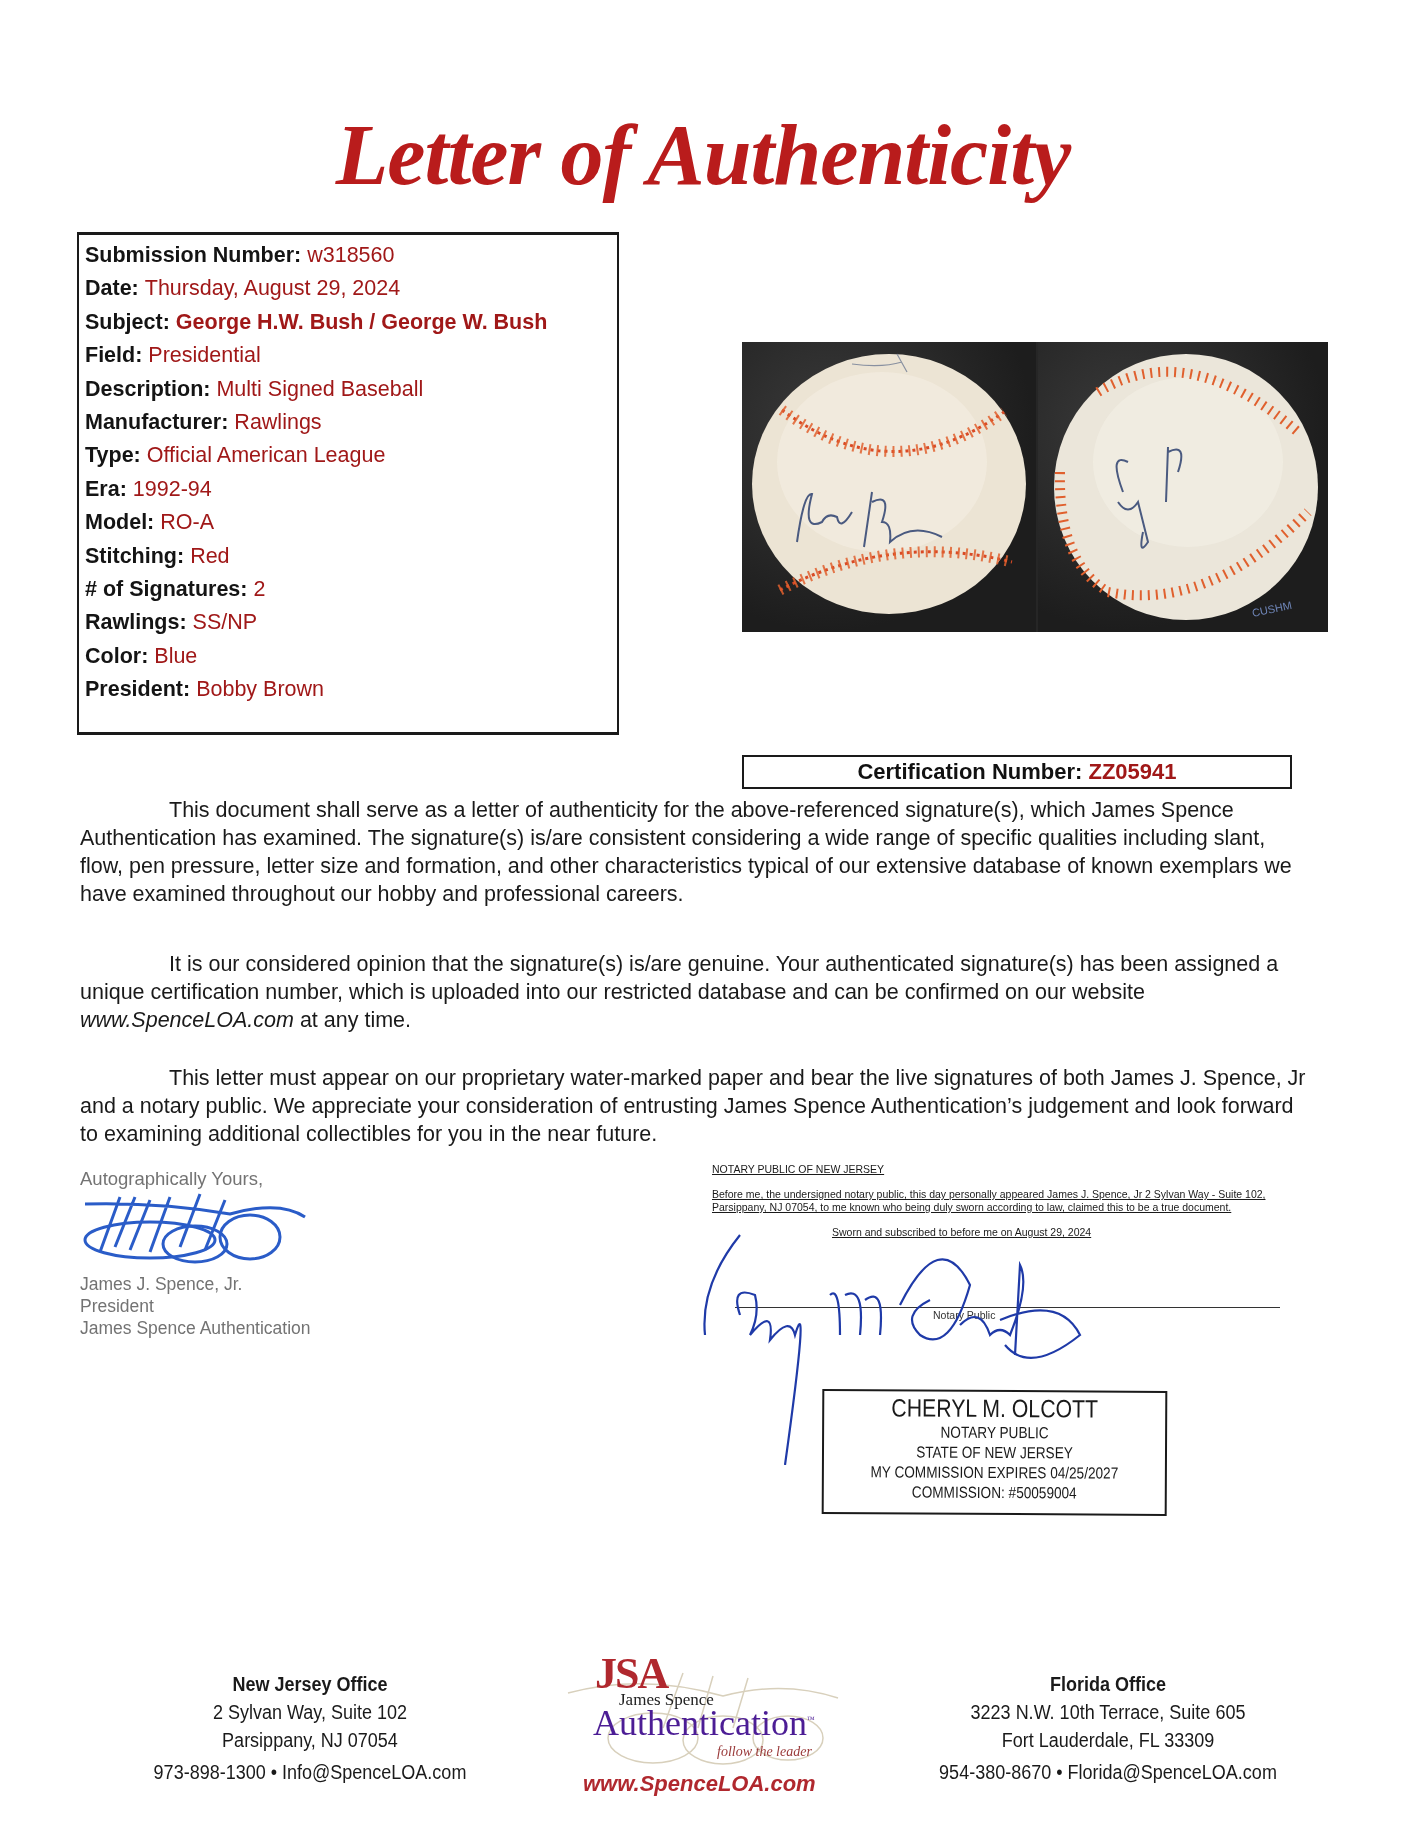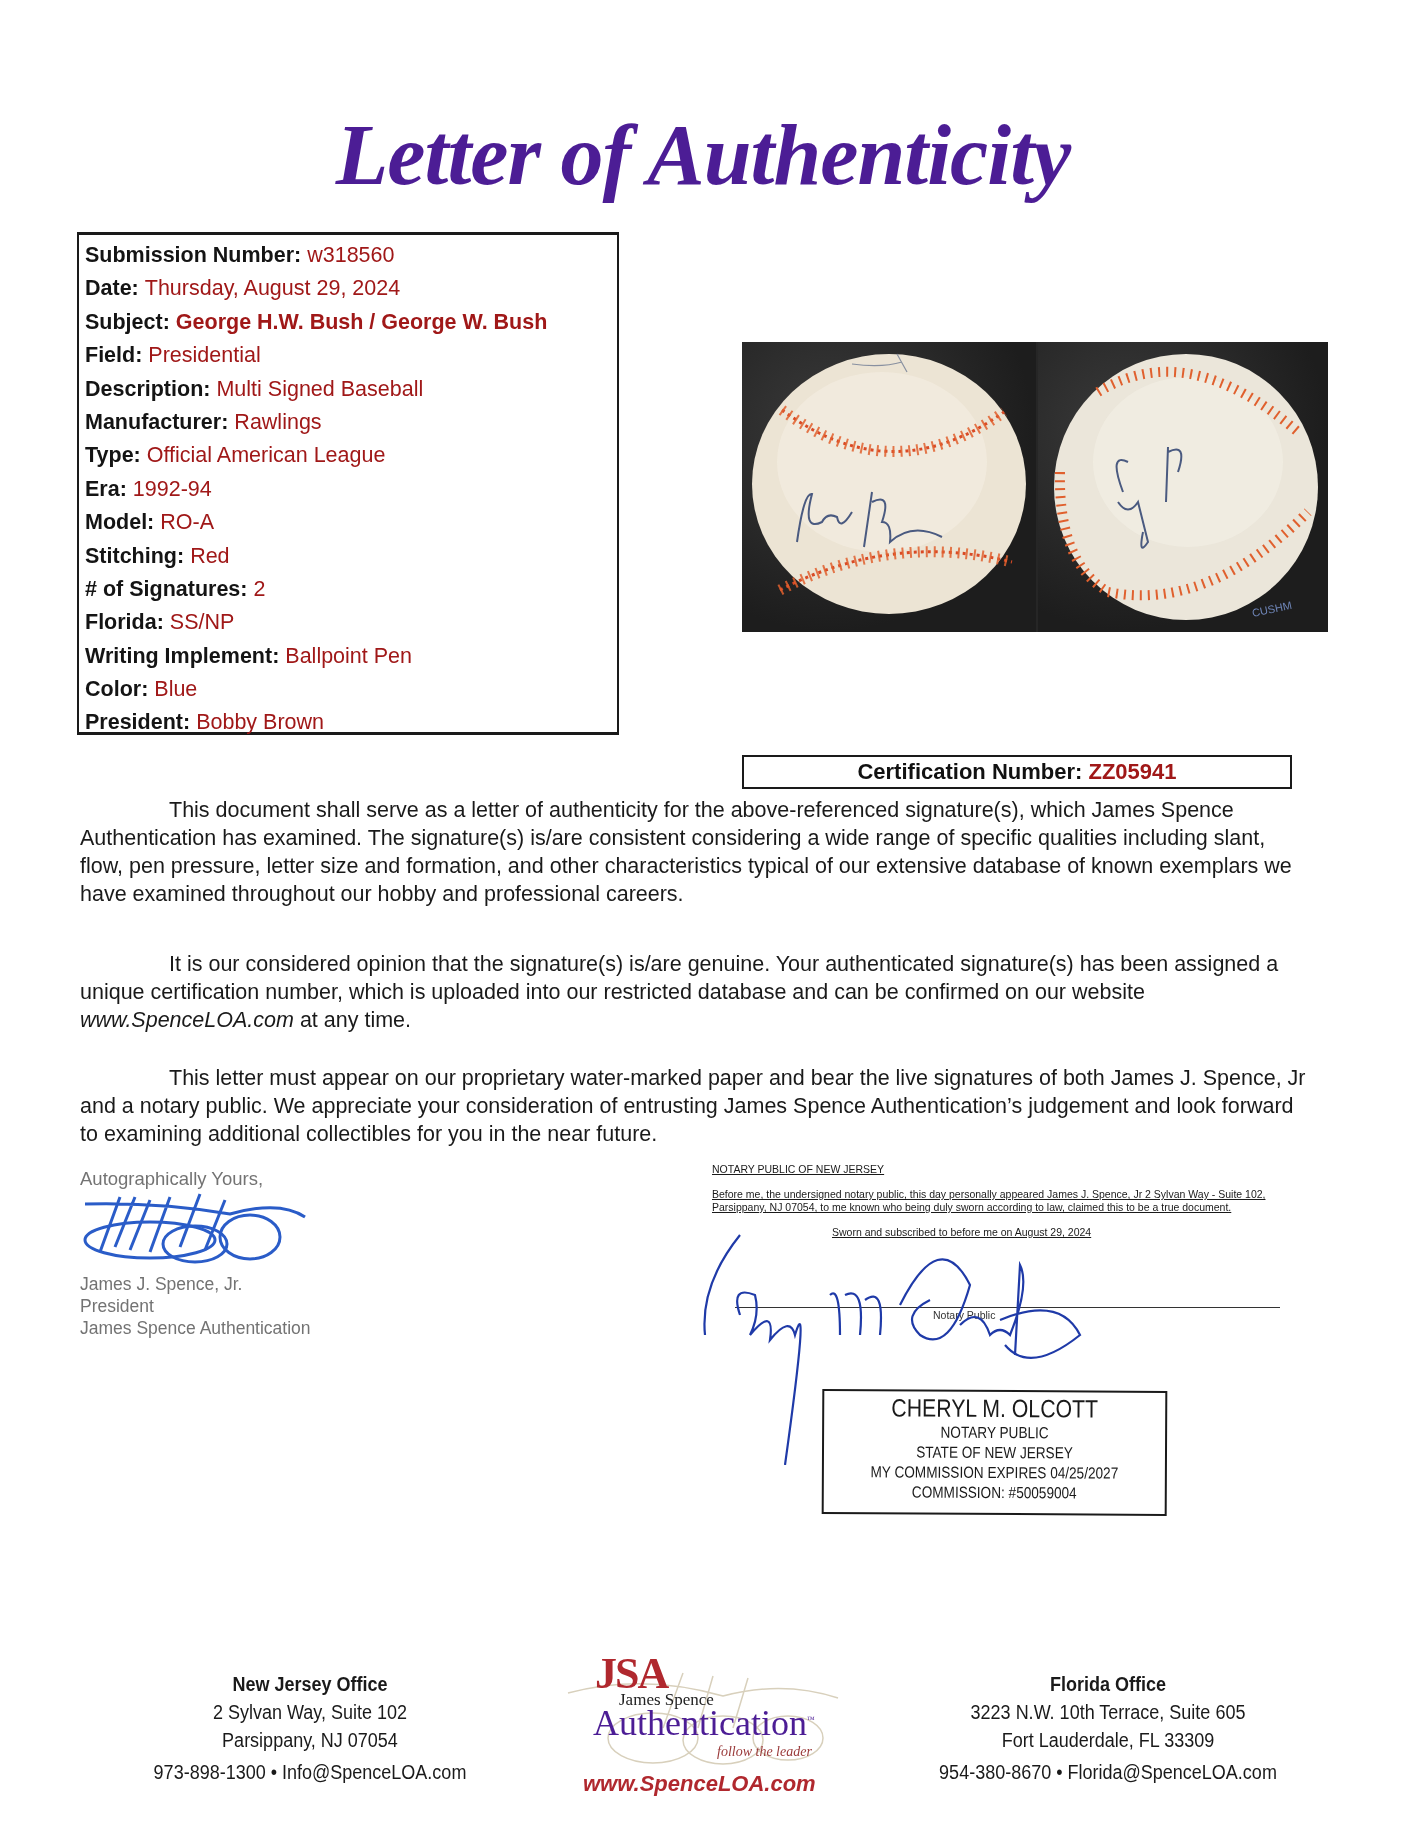--- a/index.html
+++ b/index.html
@@ -1,21 +1,21 @@
 <!DOCTYPE html>
 <html><head>
 <meta charset="utf-8">
 <style>
   html, body { margin: 0; padding: 0; background: #ffffff; }
   body { width: 1406px; height: 1837px; position: relative; overflow: hidden;
          font-family: "Liberation Sans", sans-serif; color: #111; }
   .abs { position: absolute; }
   .title { left: 0; width: 1406px; top: 105px; text-align: center;
            font-family: "Liberation Serif", serif; font-style: italic; font-weight: bold;
-           font-size: 86px; color: #4c1d95; letter-spacing: -1px; }
+           font-size: 86px; color: #b91c1c; letter-spacing: -1px; }
   .info-box { left: 77px; top: 232px; width: 542px; height: 503px;
               border: 2px solid #1a1a1a; border-top-width: 3px; border-bottom-width: 3px; box-sizing: border-box;
               padding: 4px 0 0 6px; }
   .info-row { height: 33.4px; line-height: 33.4px; font-size: 21.5px; white-space: nowrap; }
   .info-row .lbl { font-weight: bold; color: #141414; }
   .info-row .val { color: #a01818; margin-left: 6px; }
   .info-row .val.bold { font-weight: bold; }
   .photo { left: 742px; top: 342px; width: 586px; height: 290px; background: #262626; }
   .ball-panel { position: absolute; top: 0; height: 290px; overflow: hidden;
                 background: radial-gradient(circle at 30% 30%, #3a3a3a, #1d1d1d 70%); }
@@ -55,22 +55,21 @@
   <div class="info-row"><span class="lbl">Date:</span><span class="val">Thursday, August 29, 2024</span></div>
   <div class="info-row"><span class="lbl">Subject:</span><span class="val bold">George H.W. Bush / George W. Bush</span></div>
   <div class="info-row"><span class="lbl">Field:</span><span class="val">Presidential</span></div>
   <div class="info-row"><span class="lbl">Description:</span><span class="val">Multi Signed Baseball</span></div>
   <div class="info-row"><span class="lbl">Manufacturer:</span><span class="val">Rawlings</span></div>
   <div class="info-row"><span class="lbl">Type:</span><span class="val">Official American League</span></div>
   <div class="info-row"><span class="lbl">Era:</span><span class="val">1992-94</span></div>
   <div class="info-row"><span class="lbl">Model:</span><span class="val">RO-A</span></div>
   <div class="info-row"><span class="lbl">Stitching:</span><span class="val">Red</span></div>
   <div class="info-row"><span class="lbl"># of Signatures:</span><span class="val">2</span></div>
-  <div class="info-row"><span class="lbl">Florida:</span><span class="val">SS/NP</span></div>
-  <div class="info-row"><span class="lbl">Writing Implement:</span><span class="val">Ballpoint Pen</span></div>
+  <div class="info-row"><span class="lbl">Rawlings:</span><span class="val">SS/NP</span></div>
   <div class="info-row"><span class="lbl">Color:</span><span class="val">Blue</span></div>
   <div class="info-row"><span class="lbl">President:</span><span class="val">Bobby Brown</span></div>
 </div>
 
 <div class="abs photo" title="Two views of a signed baseball">
   <div class="ball-panel" style="left:0;width:294px;">
     <svg width="294" height="290" viewBox="0 0 294 290">
       <ellipse cx="147" cy="142" rx="137" ry="130" fill="#ece4d4"></ellipse>
       <ellipse cx="140" cy="120" rx="105" ry="90" fill="#f5efe3" opacity="0.6"></ellipse>
       <path d="M40 68 Q150 150 262 70" stroke="#d94a25" stroke-width="3" fill="none" stroke-dasharray="3 4"></path>

